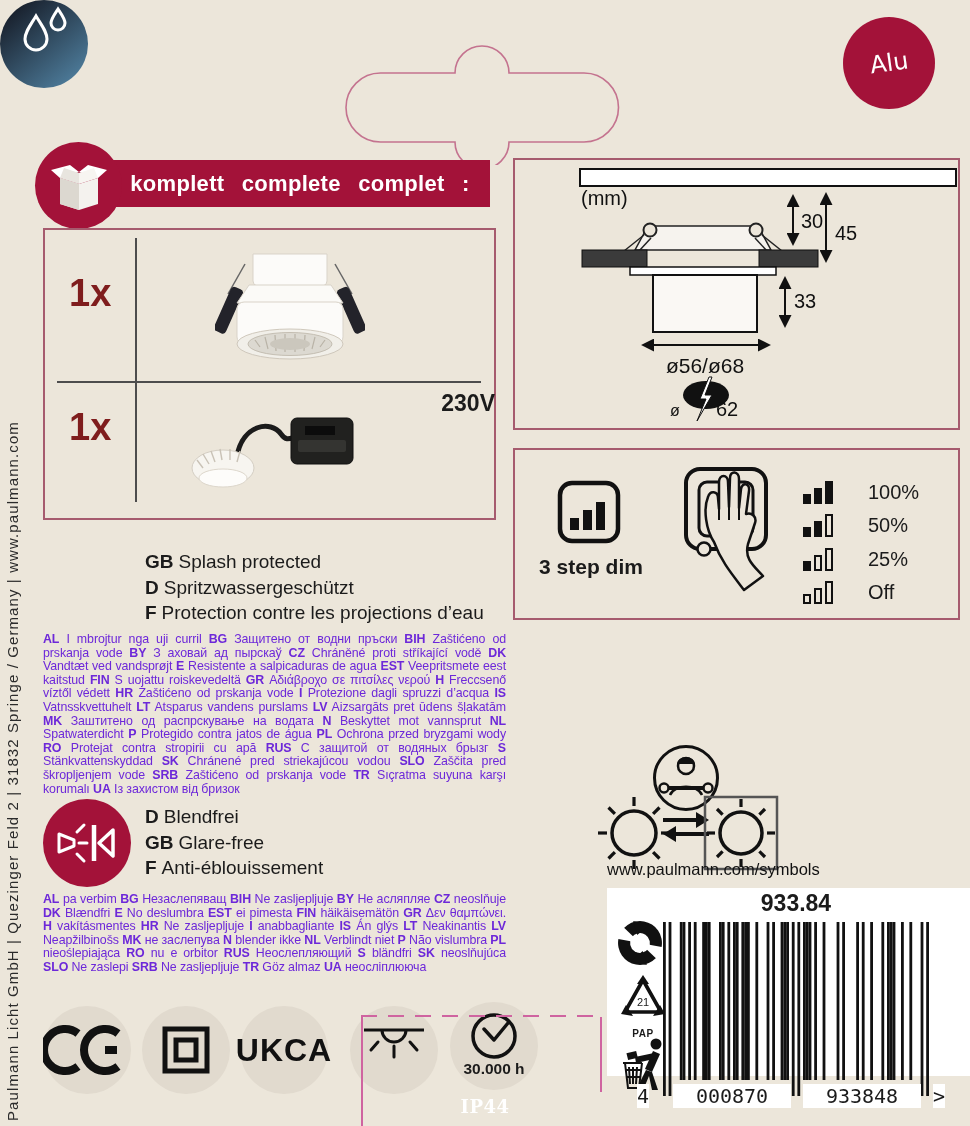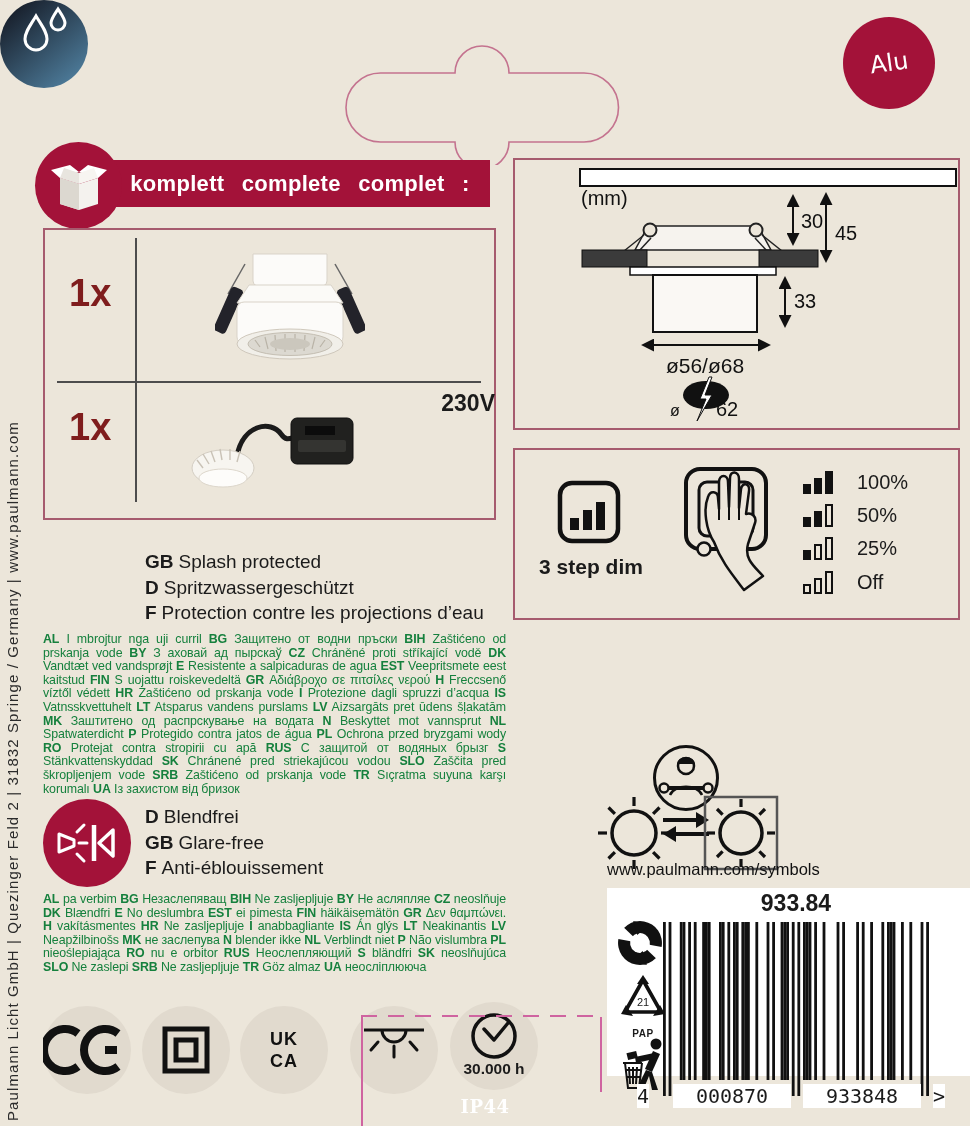--- a/index.html
+++ b/index.html
@@ -24,50 +24,50 @@
   .divider-v{position:absolute;left:90px;top:8px;width:2px;height:264px;background:#4d4d4d;}
   .divider-h{position:absolute;left:12px;top:151px;width:424px;height:2px;background:#4d4d4d;}
   .qty{position:absolute;left:24px;color:#7f1d1d;font-size:38px;font-weight:bold;}
   #voltage{position:absolute;left:360px;top:160px;width:90px;text-align:right;font-size:23px;font-weight:600;}
 
   
   #dims-box{left:513px;top:158px;width:447px;height:272px;}
   #dim-box{left:513px;top:448px;width:447px;height:172px;}
   #dim-label{position:absolute;left:12px;top:105px;width:128px;text-align:center;font-size:21px;font-weight:bold;}
   #dim-levels{position:absolute;left:288px;top:21px;display:flex;flex-direction:column;}
-  .dim-row{height:33.2px;display:flex;align-items:flex-start;gap:8px;}
+  .dim-row{height:33.2px;display:flex;align-items:flex-end;gap:19px;}
   .dim-bars{display:flex;align-items:flex-end;gap:3px;width:46px;}
   .dim-bars i{display:block;width:8px;box-sizing:border-box;}
   .dim-bars i.f{background:#111;}
   .dim-bars i.e{border:2.5px solid #111;background:transparent;}
   .dim-row .lv{font-size:20px;font-weight:500;}
 
   
   .claims{position:absolute;left:145px;width:400px;}
   .claim{font-size:19px;line-height:25.5px;}
   .claim b{margin-right:5px;}
   .badge-circle{position:absolute;display:flex;align-items:center;justify-content:center;}
   #ip44-badge{left:56px;top:546px;width:88px;height:88px;border-radius:50%;
     background:linear-gradient(140deg,#1a2330 15%,#4e7d9c 90%);}
   #ip44-badge .ip{position:absolute;left:0;right:0;bottom:9px;text-align:center;color:#fff;
     font-family:"DejaVu Serif",serif;font-weight:bold;font-size:18px;letter-spacing:.5px;}
   #glare-badge{left:43px;top:799px;width:88px;height:88px;border-radius:50%;background:#a31239;}
 
   .langs{position:absolute;left:43px;width:463px;font-size:12.4px;line-height:13.6px;
-    text-align:justify;letter-spacing:-.1px;color:#15803d;}
+    text-align:justify;letter-spacing:-.1px;color:#6d28d9;}
   #langs-splash{top:633px;}
   #langs-glare{top:893px;}
 
   
   #symbols-url{left:607px;top:860px;font-size:16.5px;color:#111;}
 
   
   .icon-circle{position:absolute;width:88px;height:88px;border-radius:50%;background:#e1dace;
     display:flex;align-items:center;justify-content:center;}
-  #ukca-mark{flex-direction:column;font-weight:bold;font-size:18px;line-height:22px;letter-spacing:1px;color:#111;}
+  #ukca-mark{font-weight:bold;font-size:32px;line-height:22px;letter-spacing:1px;color:#111;}
   #life-label{position:absolute;left:0;right:0;top:58px;text-align:center;font-size:15.5px;font-weight:bold;}
 
   
   .cutline{position:absolute;background:#cf64a0;}
   #cut-top{left:361px;top:1015px;width:241px;height:2px;background:repeating-linear-gradient(90deg,#cf64a0 0 16px,transparent 16px 27px);}
 
   
   #barcode-panel{left:607px;top:888px;width:363px;height:188px;background:#fff;}
   #article-no{position:absolute;left:56px;top:2px;width:266px;text-align:center;font-size:23px;font-weight:bold;}
   #ean-digits{position:absolute;left:0;top:196px;width:100%;height:26px;font-family:"DejaVu Sans Mono",monospace;font-size:20px;}

